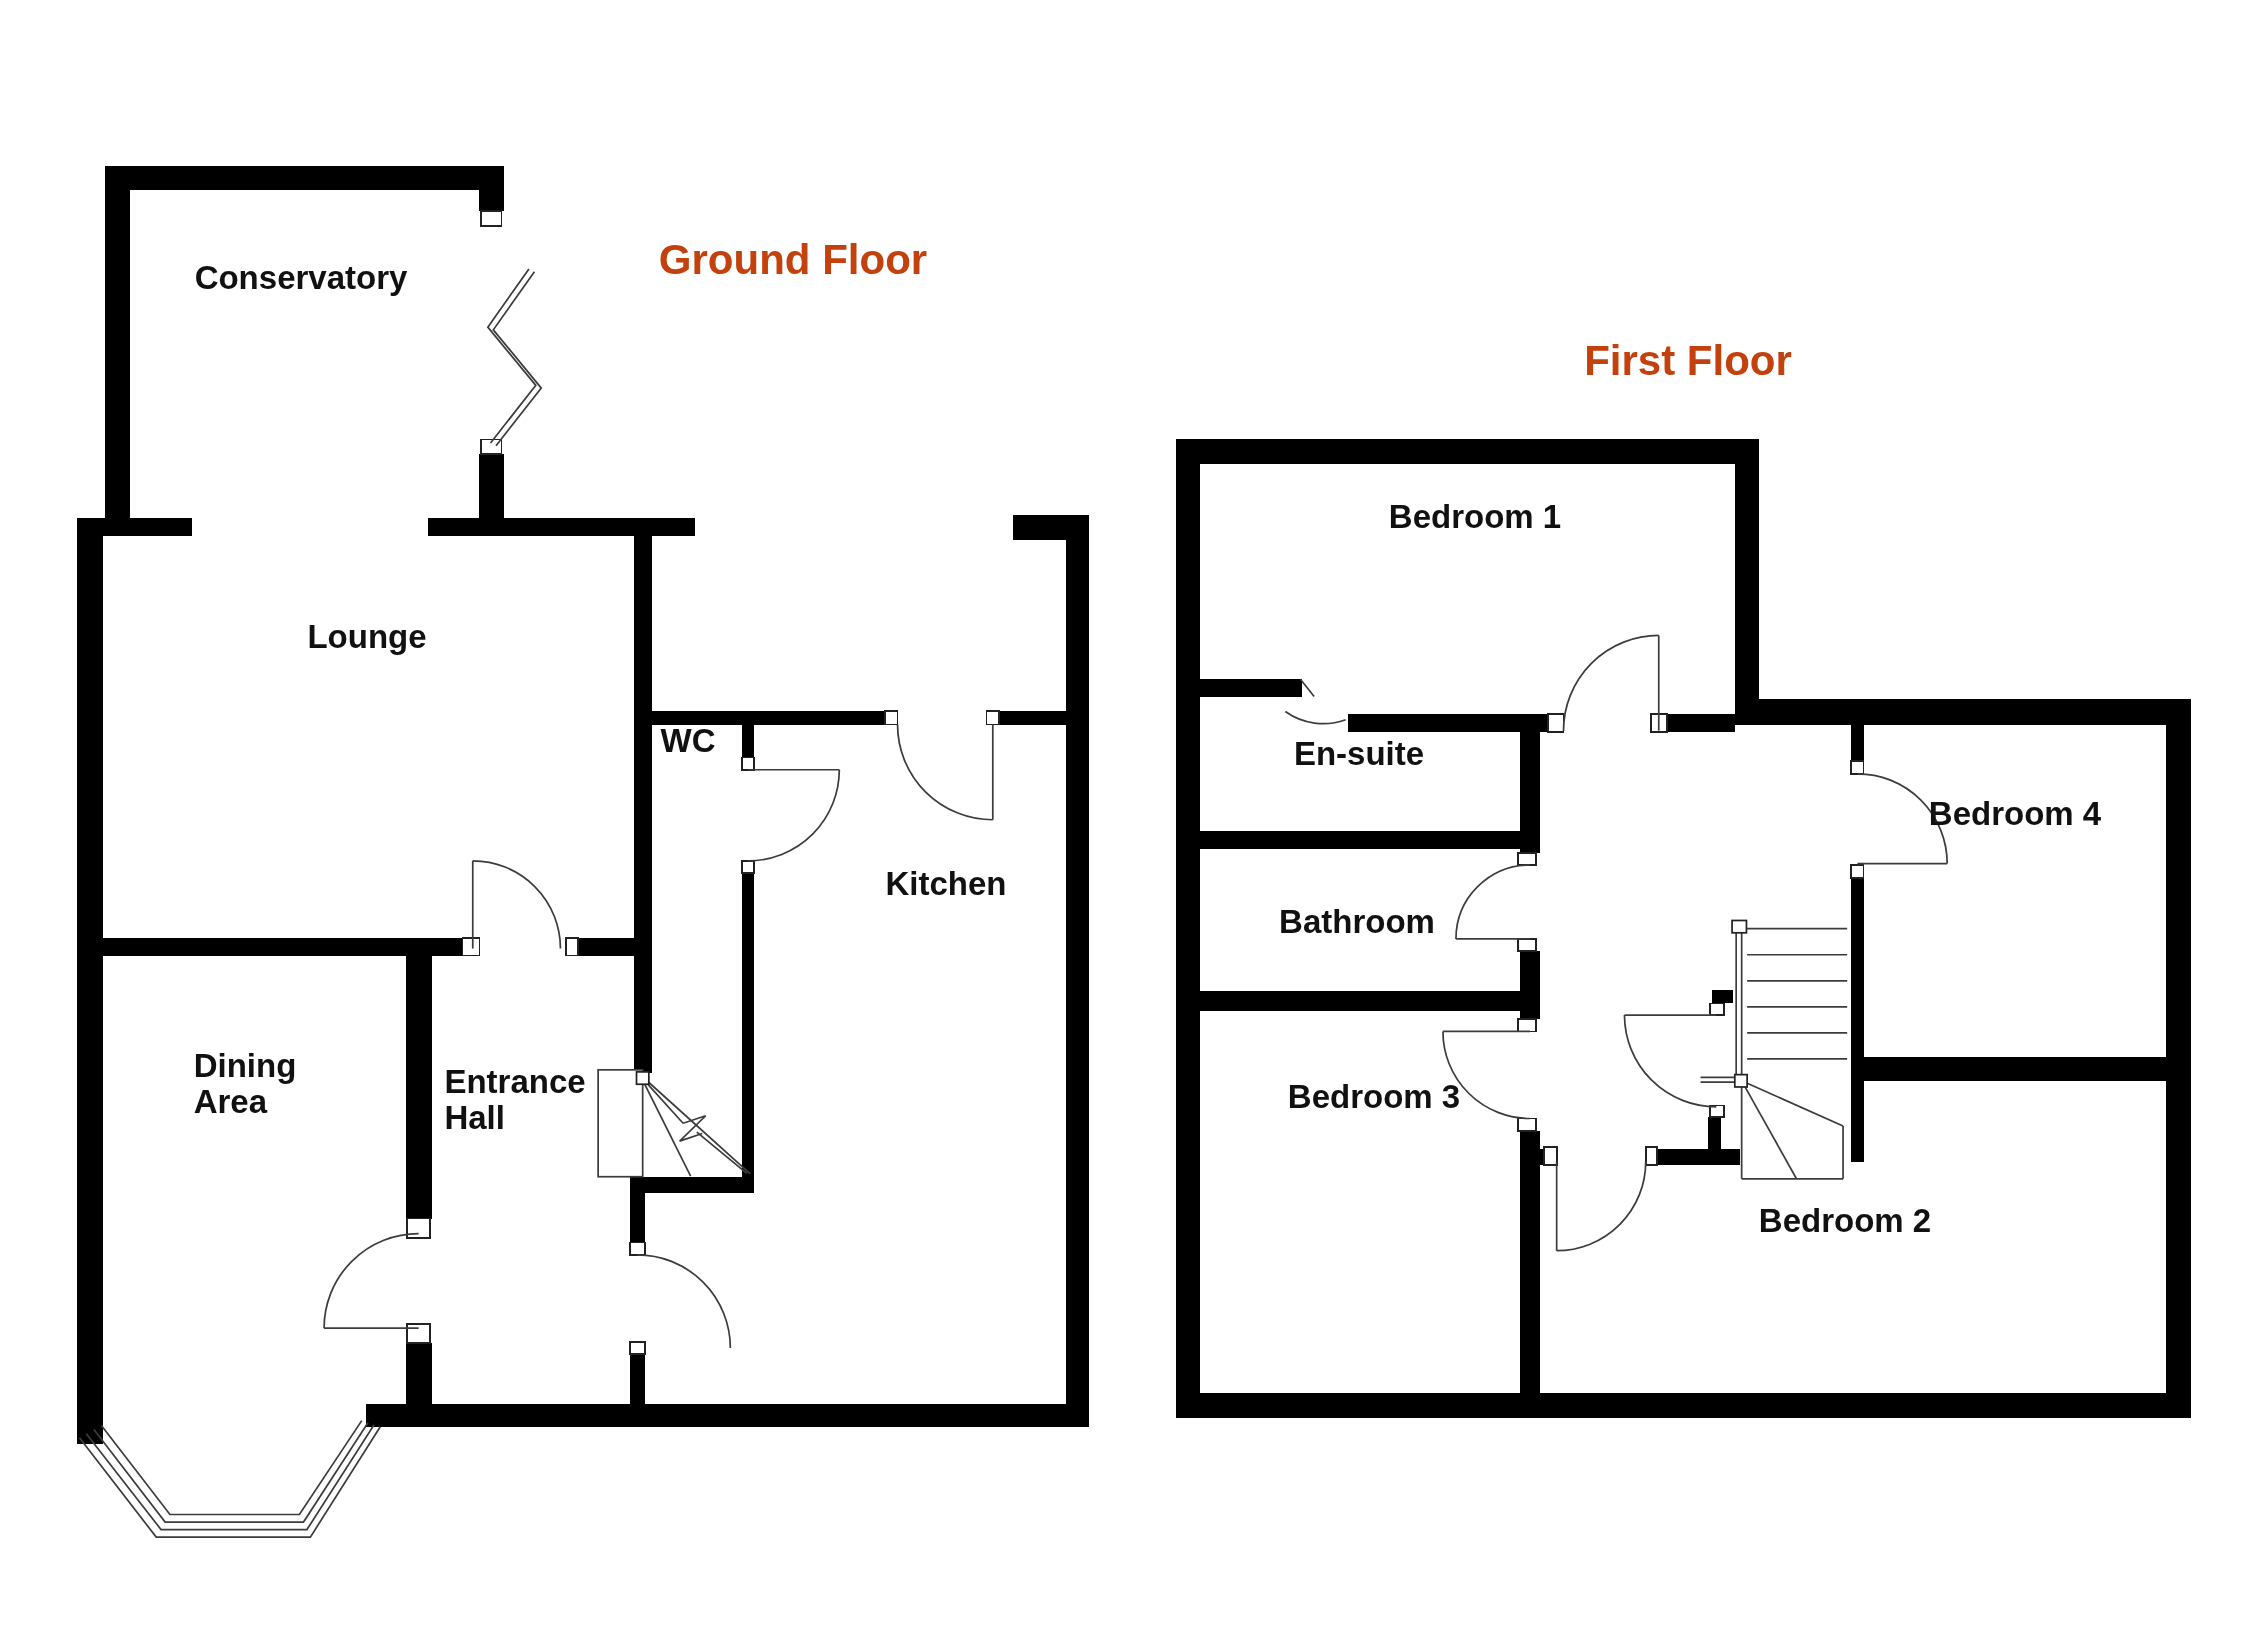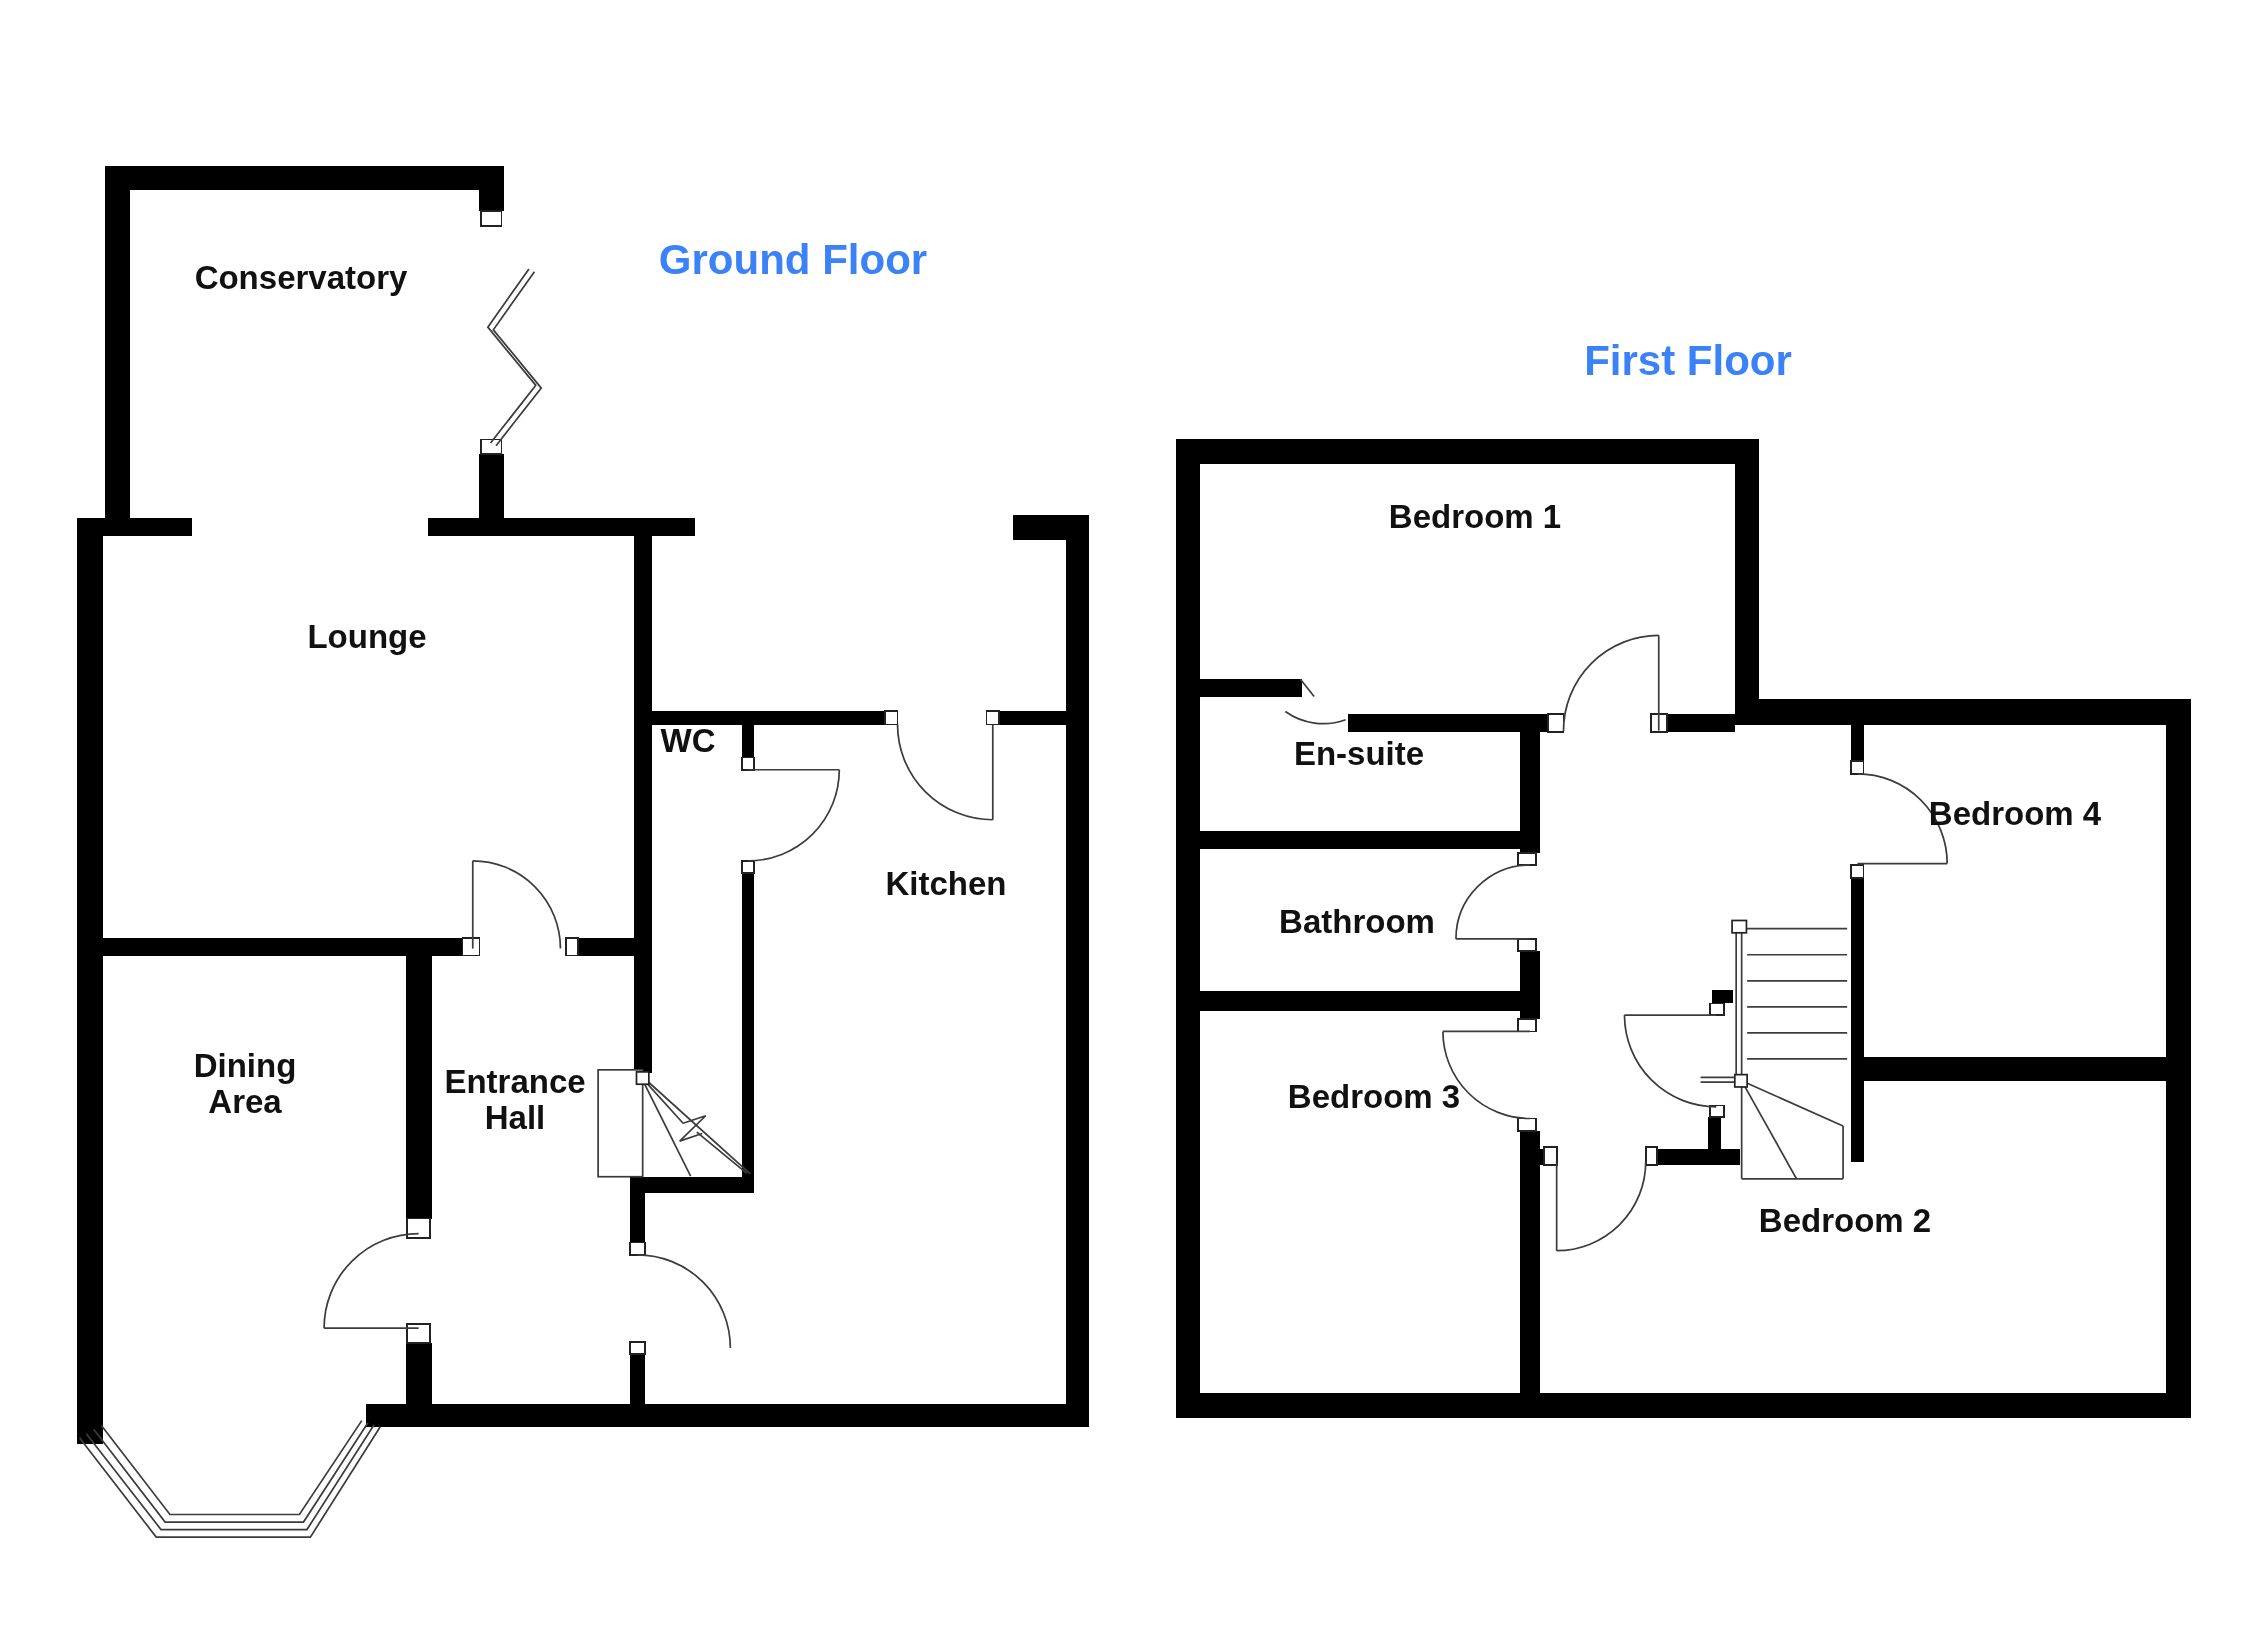--- a/index.html
+++ b/index.html
@@ -2,25 +2,25 @@
 <html style="font-size:11px"><head>
 <meta charset="utf-8">
 <style>
   html,body{margin:0;padding:0;background:#ffffff;}
   body{width:2261px;height:1645px;position:relative;overflow:hidden;
        font-family:"Liberation Sans",sans-serif;}
   #plan-svg{position:absolute;left:0;top:0;}
   .room-label{
     position:absolute;transform:translate(-50%,-50%);
     font-weight:700;color:#111111;font-size:33px;line-height:1.08;
-    white-space:pre-line;text-align:center;letter-spacing:0px;
+    white-space:pre-line;letter-spacing:0px;
   }
   .floor-title{
     position:absolute;transform:translate(-50%,-50%);
-    font-weight:700;color:#3b82f6;font-size:42px;white-space:nowrap;
+    font-weight:700;color:#c2410c;font-size:42px;white-space:nowrap;
   }
 </style>
 </head>
 <body>
 
 <svg id="plan-svg" width="2261" height="1645" viewBox="0 0 3300 2400" xmlns="http://www.w3.org/2000/svg">
 
   <g fill="#000000" shape-rendering="crispEdges">
     <rect x="153" y="242" width="582" height="35"></rect>
     <rect x="153" y="242" width="37" height="517"></rect>

